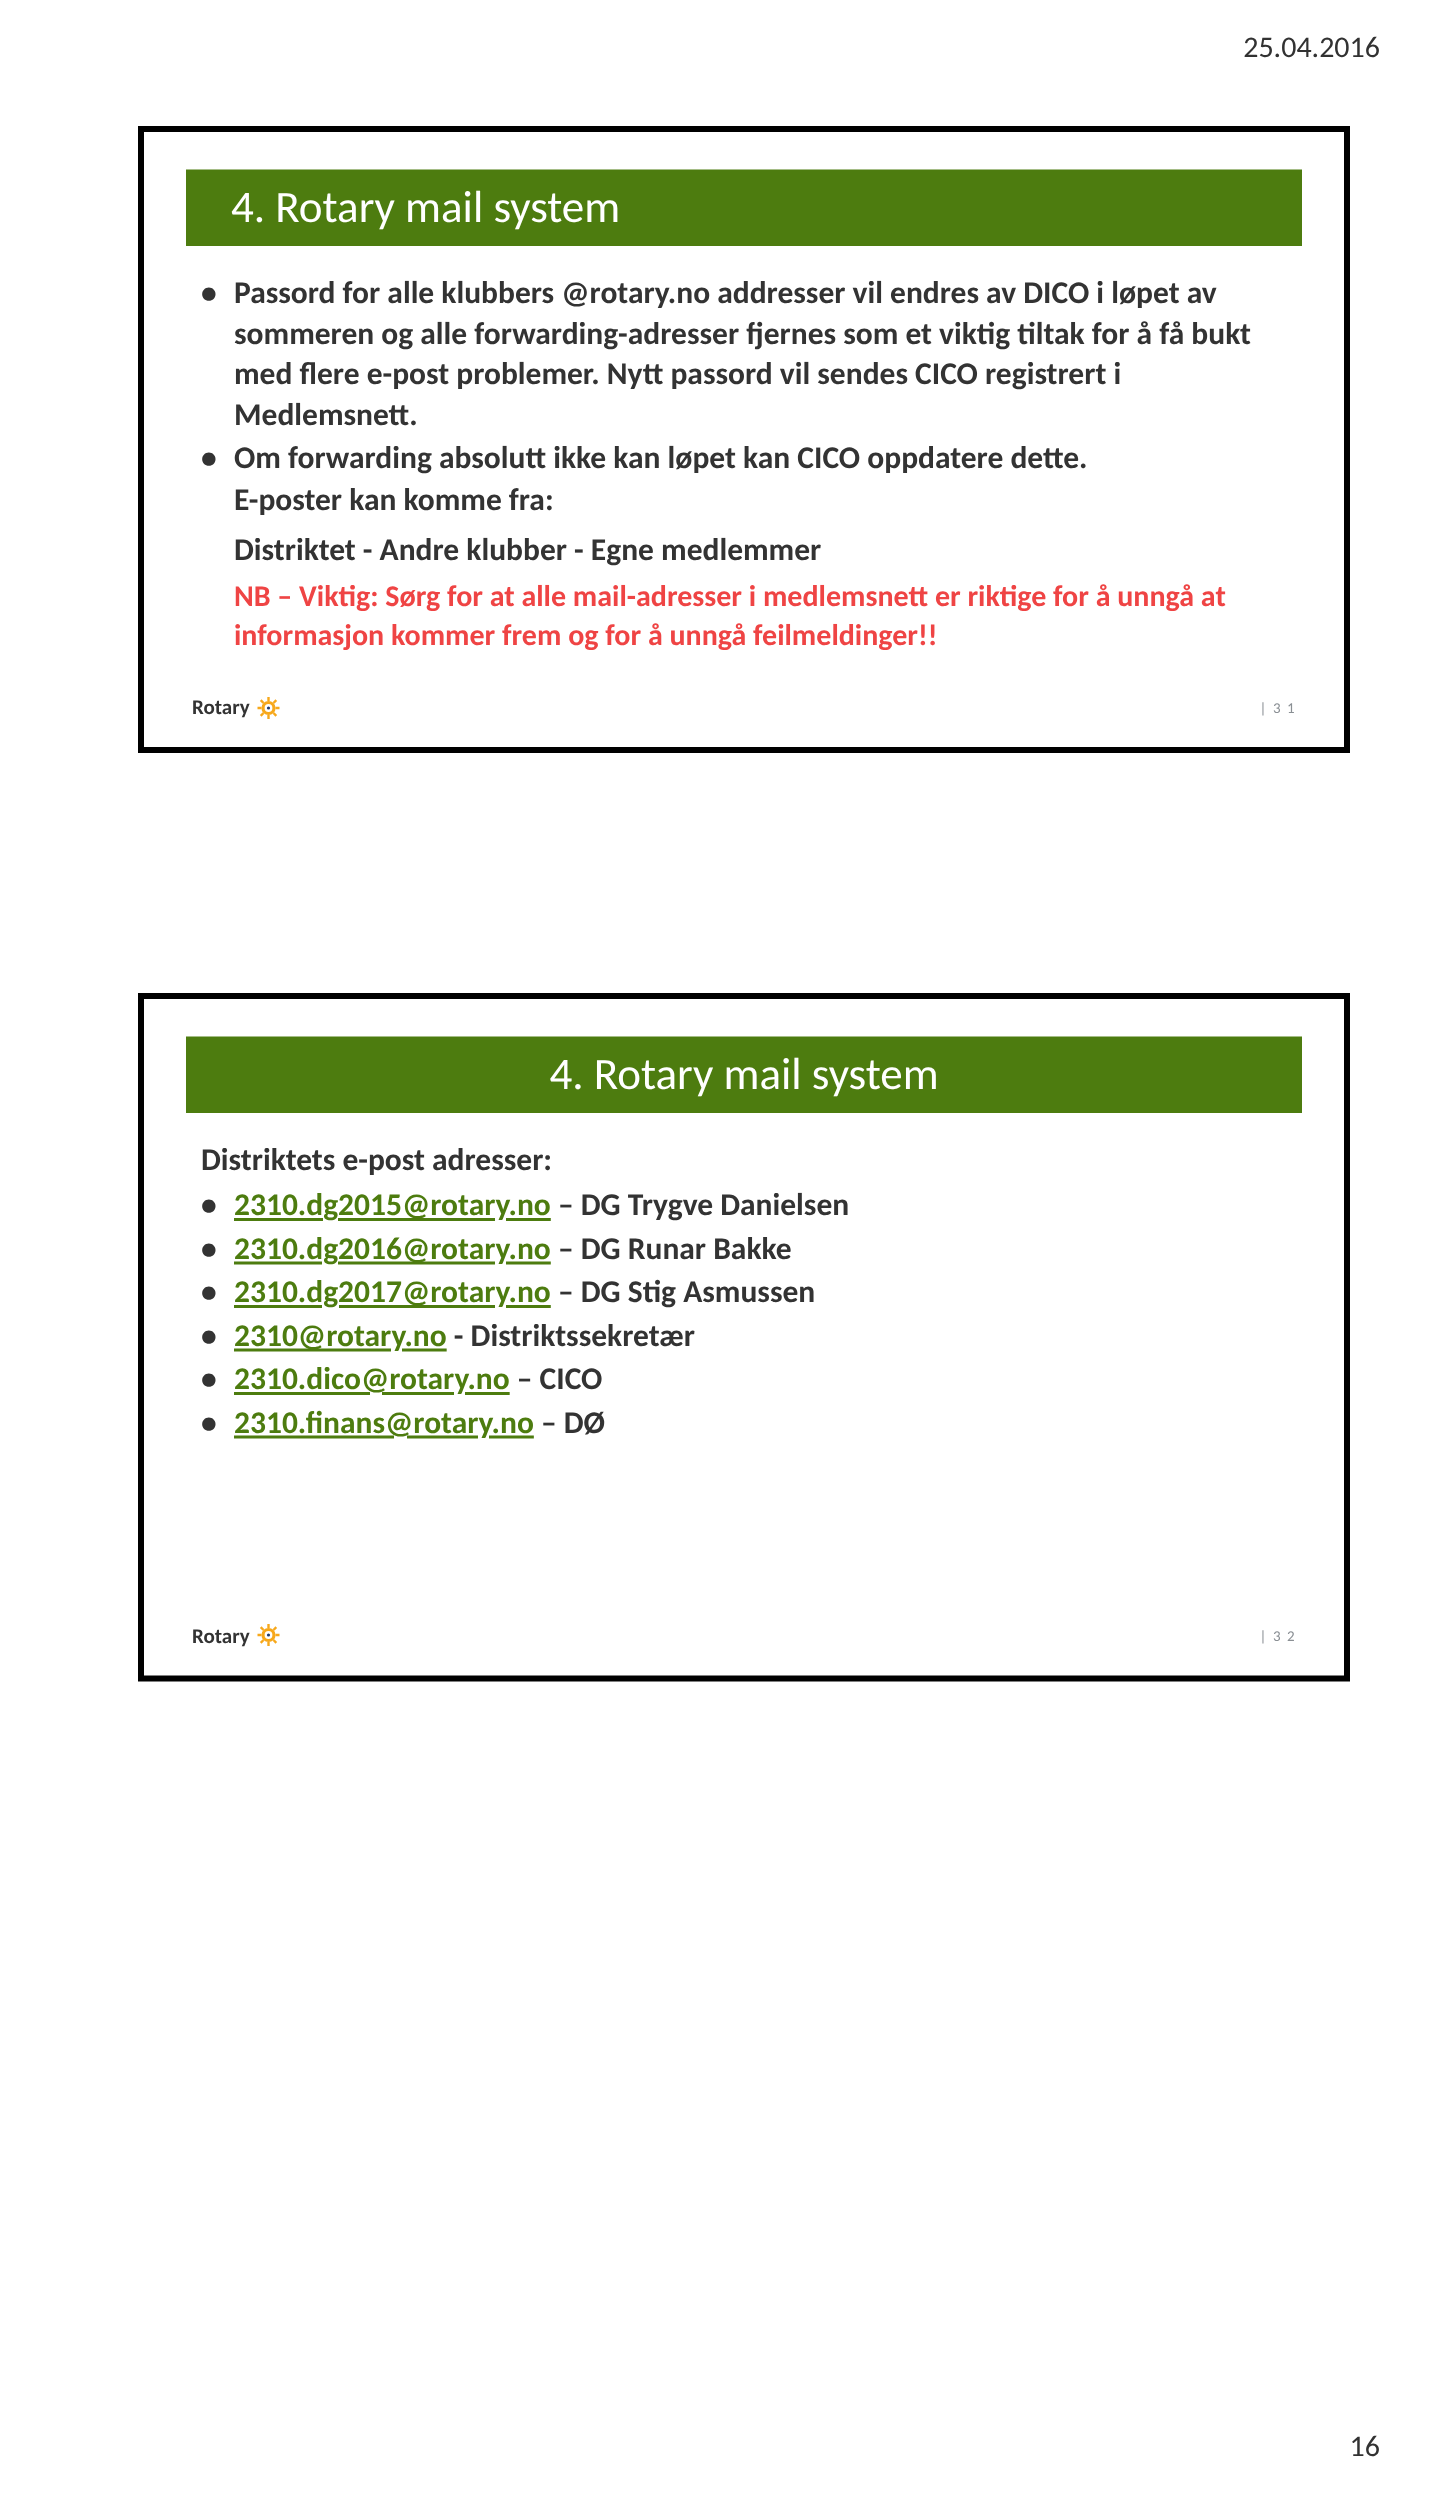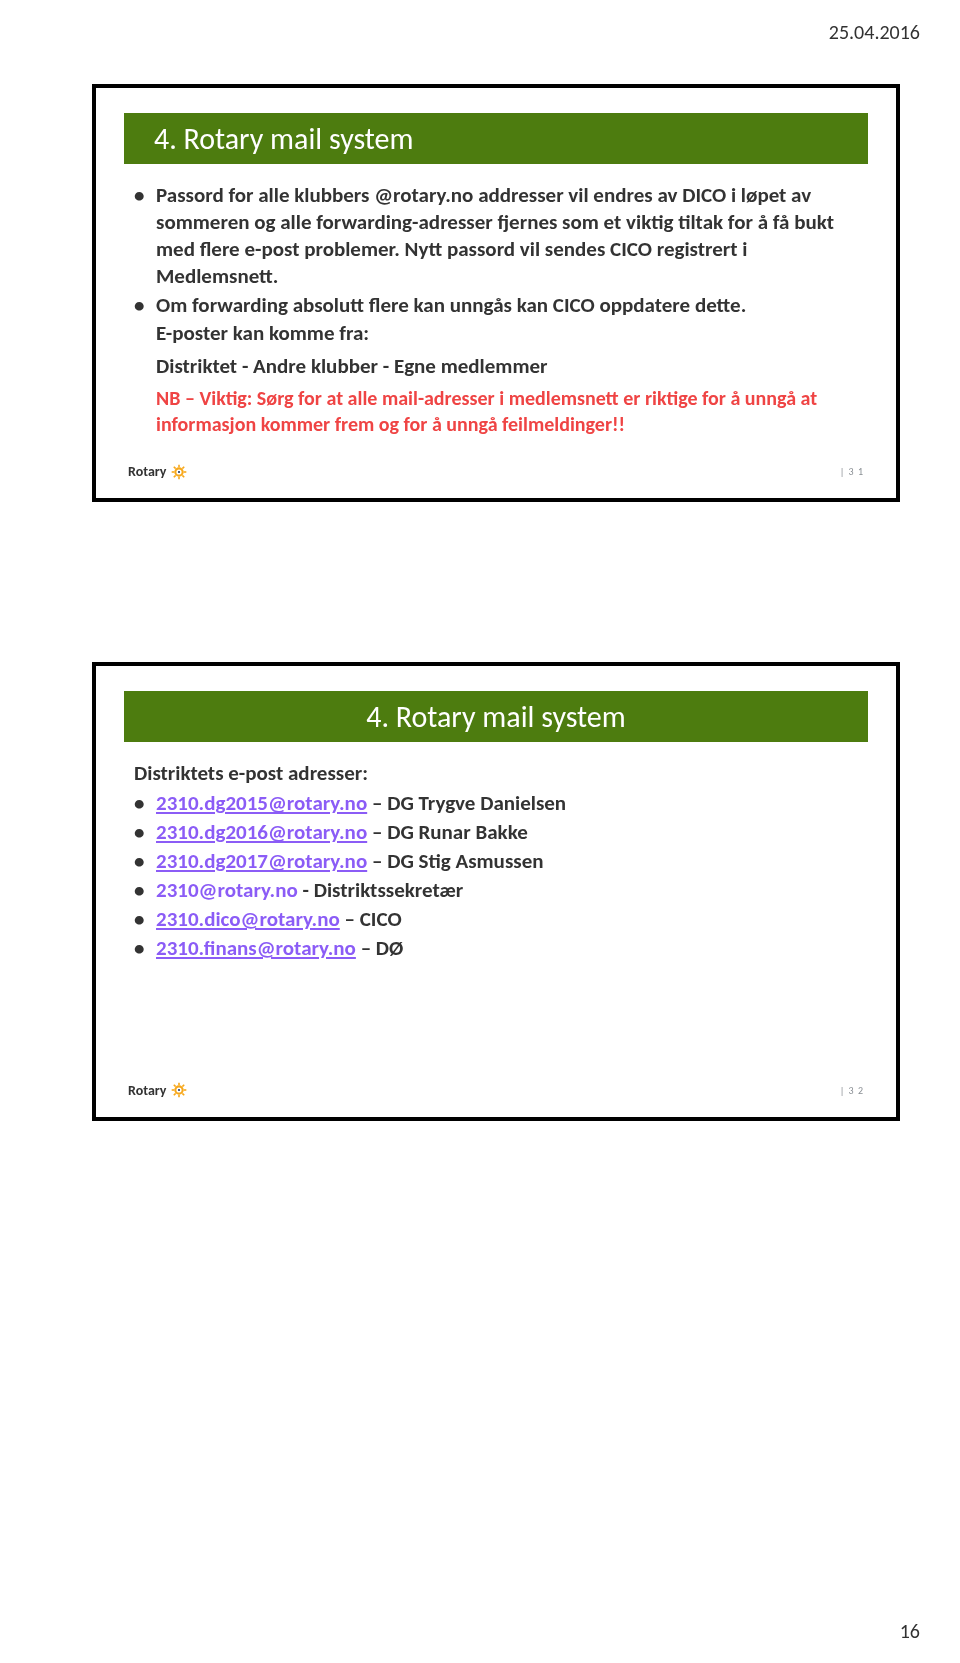--- a/index.html
+++ b/index.html
@@ -114,36 +114,36 @@
     color: #333;
     margin: 6px 10px 4px 10px;
   }
   .footer-pagenum {
     position: absolute;
     right: 40px;
     bottom: 20px;
     font-size: 20px;
   }
   .email-part {
-    color: #8b5cf6;
+    color: #4d7c0f;
   }
 </style>
 </head>
 <body>
 
 <div class="page">
 
   <div class="header-date">25.04.2016</div>
 
   <div class="slide-frame">
     <div class="title-bar">4. Rotary mail system</div>
 
     <ul class="bullet-list">
       <li>Passord for alle klubbers @rotary.no addresser vil endres av DICO i løpet av sommeren og alle forwarding-adresser fjernes som et viktig tiltak for å få bukt med flere e-post problemer. Nytt passord vil sendes CICO registrert i Medlemsnett.</li>
-      <li>Om forwarding absolutt flere kan unngås kan CICO oppdatere dette.</li>
+      <li>Om forwarding absolutt ikke kan løpet kan CICO oppdatere dette.</li>
     </ul>
 
     <p class="extra-para">E-poster kan komme fra:</p>
     <p class="extra-para">Distriktet - Andre klubber - Egne medlemmer</p>
     <p class="highlight-para">NB – Viktig: Sørg for at alle mail-adresser i medlemsnett er riktige for å unngå at informasjon kommer frem og for å unngå feilmeldinger!!</p>
 
     <div class="slide-footer">
       <div class="rotary-logo">
         <span class="rotary-word">Rotary</span>
         <span class="rotary-wheel">
@@ -172,21 +172,21 @@
   <div class="slide-frame second">
     <div class="title-bar centered">4. Rotary mail system</div>
 
     <div class="subheading">Distriktets e-post adresser:</div>
 
     <ul class="bullet-list" id="addr-list">
 
     <li><span class="email-part" style="text-decoration: underline;">2310.dg2015@rotary.no</span><span> – DG Trygve Danielsen</span></li>
         <li><span class="email-part" style="text-decoration: underline;">2310.dg2016@rotary.no</span><span> – DG Runar Bakke</span></li>
         <li><span class="email-part" style="text-decoration: underline;">2310.dg2017@rotary.no</span><span> – DG Stig Asmussen</span></li>
-        <li><span class="email-part" style="">2310@rotary.no</span><span> - Distriktssekretær</span></li>
+        <li><span class="email-part" style="text-decoration: underline;">2310@rotary.no</span><span> - Distriktssekretær</span></li>
         <li><span class="email-part" style="text-decoration: underline;">2310.dico@rotary.no</span><span> – CICO</span></li>
         <li><span class="email-part" style="text-decoration: underline;">2310.finans@rotary.no</span><span> – DØ</span></li>
       </ul>
 
     <div class="slide-footer" style="margin-top:120px;">
       <div class="rotary-logo">
         <span class="rotary-word">Rotary</span>
         <span class="rotary-wheel">
           <svg width="16" height="16" viewBox="0 0 24 24">
             <g fill="#f7a81b">

